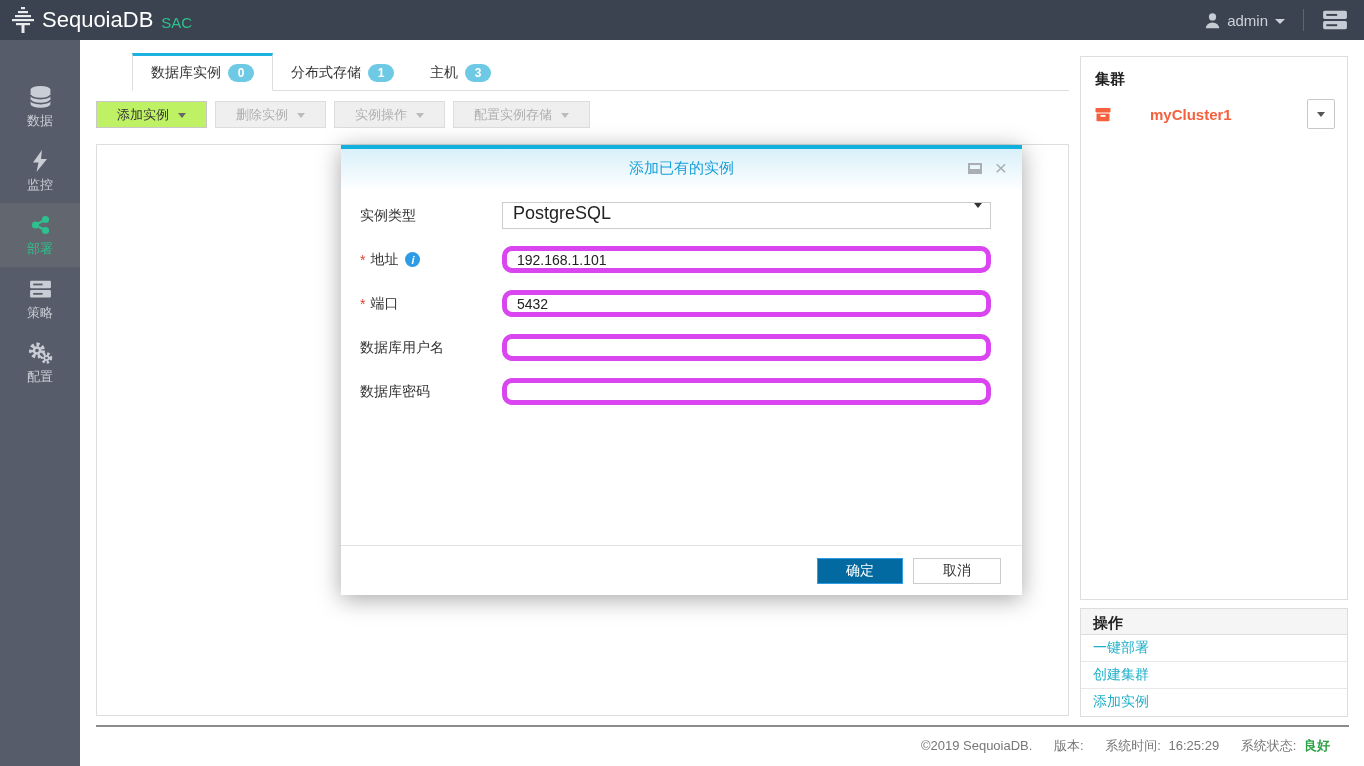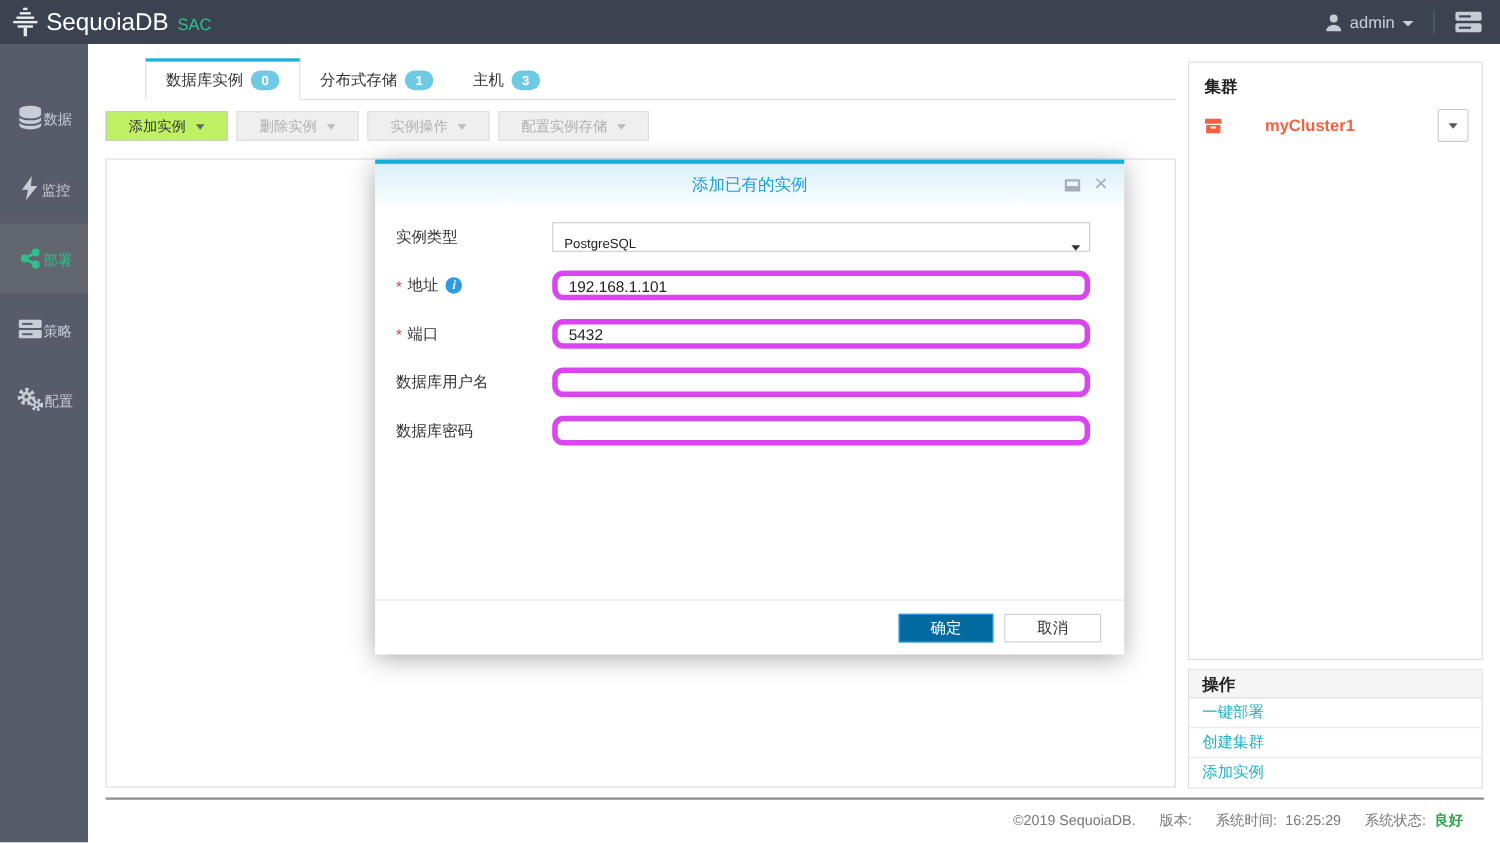--- a/index.html
+++ b/index.html
@@ -18,21 +18,21 @@
   .header-right { margin-left:auto; display:flex; align-items:center; padding-right:16px; }
   .user-chip { display:flex; align-items:center; color:#CCD1D9; font-size:15px; cursor:pointer; }
   .user-chip .u-label { margin-left:6px; }
   .caret-down { width:0; height:0; border-left:5px solid transparent; border-right:5px solid transparent;
     border-top:5px solid #CCD1D9; margin-left:7px; margin-top:2px; }
   .h-divider { width:1px; height:22px; background:#5B6573; margin:0 18px; }
 
   
   .sidebar { position:absolute; top:40px; left:0; width:80px; height:726px;
     background:#575C6A; padding-top:35px; z-index:20; }
-  .side-item { height:64px; display:flex; flex-direction:row; align-items:center;
+  .side-item { height:64px; display:flex; flex-direction:column; align-items:center;
     justify-content:center; color:#C9CDD5; font-size:13px; cursor:pointer; }
   .side-item .lbl { margin-top:3px; }
   .side-item.active { background:#62666F; color:#2EC08E; }
 
   
   .main { position:absolute; left:96px; top:56px; width:973px; z-index:1; }
   .tabbar { display:flex; border-bottom:1px solid #DDD; height:35px; align-items:flex-end;margin-left:36px; }
   .tab { height:34px; padding:0 18px; display:flex; align-items:center; font-size:14px;
     color:#333; cursor:pointer; background:transparent; }
   .tab.active { background:#fff; border:1px solid #DDD; border-bottom:1px solid #fff;
@@ -89,22 +89,22 @@
   .modal-body { padding:14px 31px 0 19px; }
   .field-row { display:flex; align-items:center; margin-bottom:17px; }
   .field-label { width:142px; font-size:14px; color:#333; display:flex; align-items:center; flex-shrink:0; }
   .req { color:#E0412F; margin-right:5px; }
   .info-icon { width:15px; height:15px; border-radius:50%; background:#2D9CE5; color:#fff;
     font-size:11px; font-weight:bold; font-style:italic; display:inline-flex; align-items:center;
     justify-content:center; margin-left:7px; cursor:pointer; }
   .info-icon::before { content:"i"; }
   .field-input { flex:1; height:27px; border:5px solid #d946ef; font-size:14px; padding:0 10px;
     color:#222; outline:none; background:#fff; border-radius:10px; font-family:inherit; }
-  .field-select { flex:1; height:27px; border:1px solid #CCC; font-size:12px; padding:0 8px 0 10px;
-    color:#222; background:#fff; display:flex; align-items:flex-end; justify-content:space-between; cursor:pointer; }
+  .field-select { flex:1; height:27px; border:1px solid #CCC; font-size:18px; padding:0 8px 0 10px;
+    color:#222; background:#fff; display:flex; align-items:flex-start; justify-content:space-between; cursor:pointer; }
   .sel-caret { width:0; height:0; border-left:4px solid transparent; border-right:4px solid transparent;
     border-top:5px solid #333; }
   .modal-footer { position:absolute; bottom:0; left:0; width:681px; height:50px;
     border-top:1px solid #E2E2E2; display:flex; align-items:center; justify-content:flex-end;
     padding-right:21px; gap:10px; }
   .ok-btn { width:86px; height:26px; background:#0369a1; border:1px solid #2D9CE5; color:#fff;
     font-size:14px; cursor:pointer; font-family:inherit; }
   .cancel-btn { width:88px; height:26px; background:#fff; border:1px solid #CCC; color:#333;
     font-size:14px; cursor:pointer; font-family:inherit; }
 </style>

